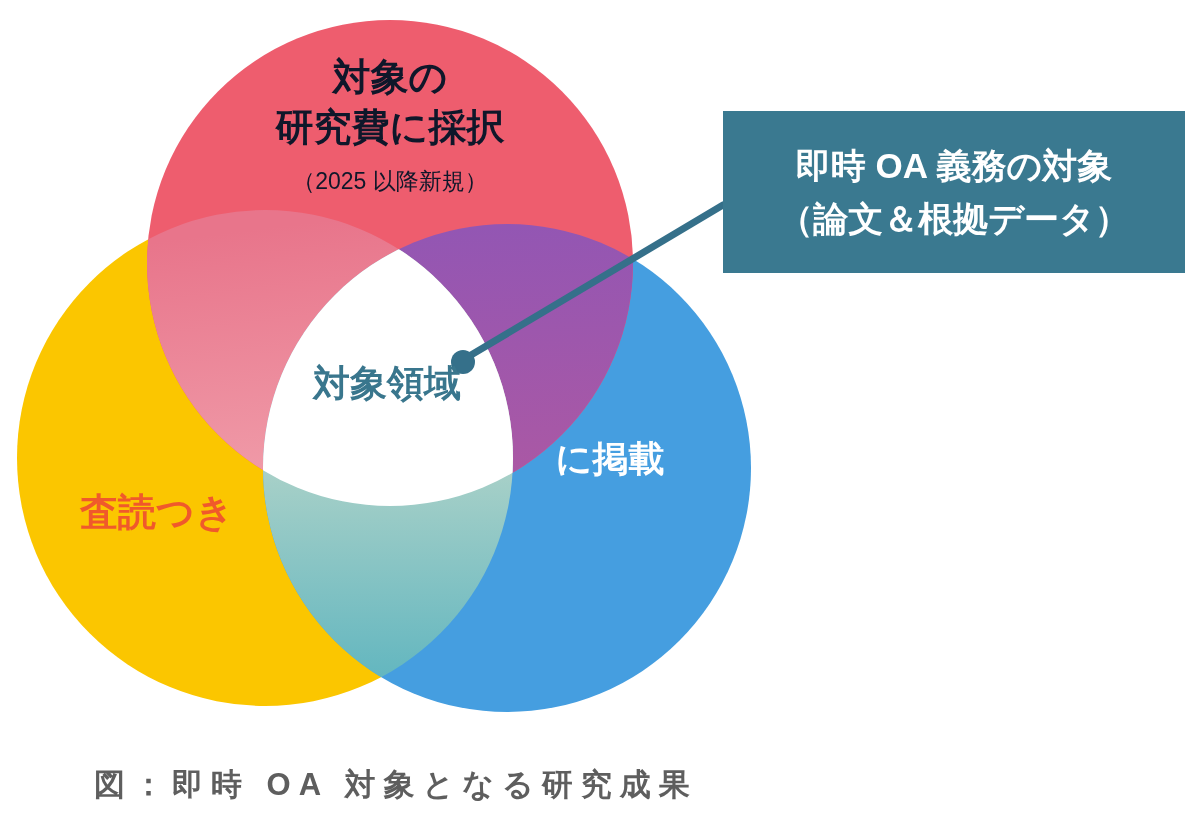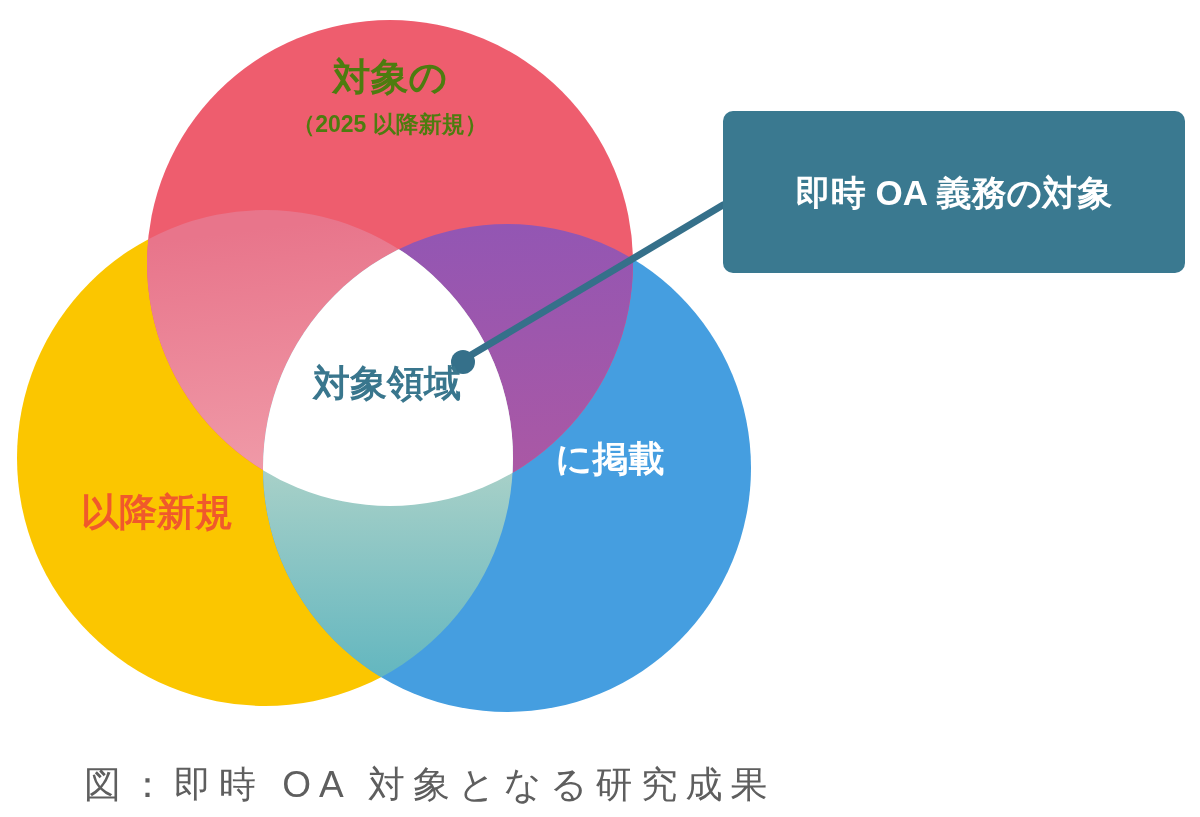--- a/index.html
+++ b/index.html
@@ -5,35 +5,35 @@
   html,body{margin:0;padding:0;background:#ffffff;}
   .stage{
     position:relative;
     width:1200px;height:817px;
     background:#ffffff;
     overflow:hidden;
     font-family:"Liberation Sans", sans-serif;
   }
   .venn-svg{position:absolute;left:0;top:0;width:1200px;height:817px;display:block;}
   .label{position:absolute;text-align:center;font-weight:700;}
-  .funding-label{left:140px;top:52px;width:500px;color:#4d7c0f;}
+  .funding-label{left:140px;top:52px;width:500px;color:#0f172a;}
   .funding-label .main{font-size:38px;line-height:50px;}
-  .funding-label .note{font-size:23px;line-height:32px;margin-top:6px;font-weight:700;}
+  .funding-label .note{font-size:23px;line-height:32px;margin-top:13px;font-weight:400;}
   .peer-review-label{left:32px;top:489px;width:250px;font-size:38px;line-height:46px;}
   .e-journal-label{left:460px;top:431px;width:300px;color:#ffffff;font-size:36px;line-height:55px;}
   .center-label{left:287px;top:360px;width:200px;font-size:37px;line-height:48px;}
   .callout-box{
     position:absolute;left:723px;top:111px;width:462px;height:162px;
-    border-radius:10px;
+    border-radius:0;
     display:flex;flex-direction:column;align-items:center;justify-content:center;
     color:#ffffff;font-weight:700;font-size:35px;line-height:53px;text-align:left;
   }
   .caption{
-    position:absolute;left:84px;top:764px;
-    font-size:37px;line-height:42px;letter-spacing:8px;font-weight:400;
+    position:absolute;left:94px;top:764px;
+    font-size:31px;line-height:42px;letter-spacing:8px;font-weight:700;
     white-space:nowrap;
   }
 </style>
 </head>
 <body>
 
 <div class="stage">
 
   <svg class="venn-svg" viewBox="0 0 1200 817">
     <defs>
@@ -76,34 +76,36 @@
         <circle cx="390" cy="263" r="243" fill="#FFFFFF"></circle>
       </g>
     </g>
 
     <line x1="466" y1="358" x2="723" y2="205" stroke-width="7" stroke-linecap="round" stroke="#35708A"></line>
     <circle cx="463" cy="362" r="12" fill="#35708A"></circle>
   </svg>
 
   <div class="label funding-label">
     <div class="main">対象の</div>
+    <div class="main">研究費に採択</div>
     <div class="note">（2025 以降新規）</div>
   </div>
 
   <div class="label peer-review-label" style="color: rgb(240, 89, 43);">
-    <span>以降新規</span>
+    <span>査読つき</span>
   </div>
 
   <div class="label e-journal-label">
     <div>に掲載</div>
   </div>
 
   <div class="label center-label" style="color: rgb(57, 118, 141);">
     <span>対象領域</span>
   </div>
 
   <div class="callout-box" style="background: rgb(58, 121, 144);">
     <div>即時 OA 義務の対象</div>
+    <div>（論文＆根拠データ）</div>
   </div>
 
   <div class="caption" style="color: rgb(94, 94, 94);">図：即時 OA 対象となる研究成果</div>
 
 </div>
 
 </body></html>

